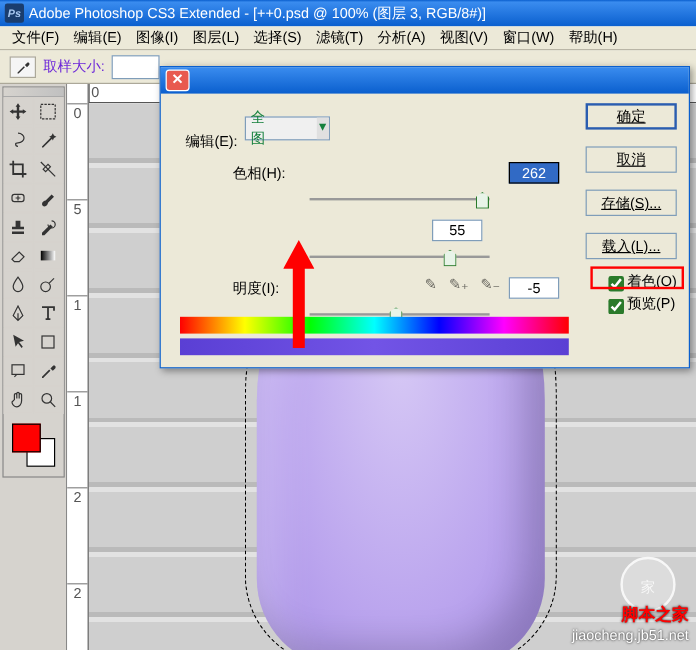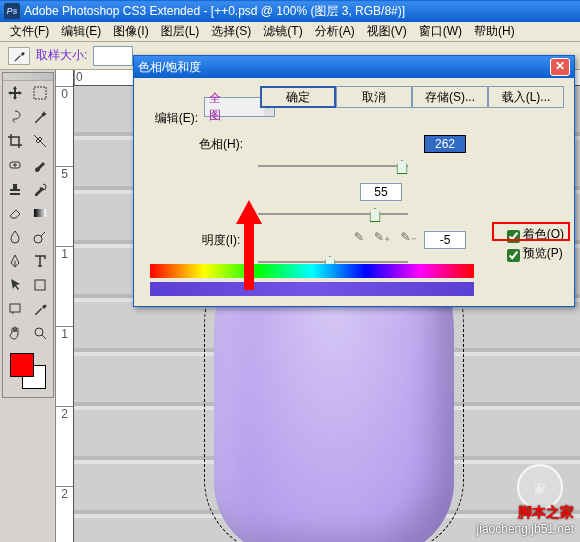--- a/index.html
+++ b/index.html
@@ -63,33 +63,33 @@
 .wm-logo { position: absolute; right: 16px; bottom: 28px; z-index: 50; opacity: 0.85; }
 
 
 .dialog { position: absolute; left: 133px; top: 55px; width: 442px; height: 252px; border: 1px solid #0a5fce; background: #ece9d8; box-shadow: 2px 2px 6px rgba(0,0,0,0.4); z-index: 40; }
 .dlg-title { background: linear-gradient(to bottom, #3a8cef, #0a5fce); height: 22px; display: flex; align-items: center; padding: 0 4px; color: #fff; }
 .dlg-title-text { flex: 1; font-size: 12px; }
 .dlg-close { width: 20px; height: 18px; background: #e85a4f; border: 1px solid #fff; border-radius: 3px; color: #fff; text-align: center; line-height: 14px; font-weight: bold; cursor: default; }
 .dlg-body { padding: 8px 10px; position: relative; height: calc(100% - 22px); }
 .dlg-row { display: flex; align-items: center; margin-bottom: 6px; }
 .dlg-row .lbl { width: 60px; text-align: right; padding-right: 6px; margin-top: 24px; }
-.dlg-select { width: 71px; height: 20px; border: 1px solid #7f9db9; background: #f0f0f0; color: #a21caf; padding-left: 4px; display: flex; align-items: center; justify-content: space-between; gap: 39px; }
+.dlg-select { width: 71px; height: 20px; border: 1px solid #7f9db9; background: #f0f0f0; color: #15803d; padding-left: 4px; display: flex; align-items: center; justify-content: space-between; gap: 39px; }
 .dlg-select .arrow { width: 16px; height: 18px; background: #e0e0e0; text-align: center; }
 .sliders { margin-left: 50px; margin-top: 4px; }
 .slider-row { display: flex; align-items: center; height: 22px; margin-bottom: 2px; }
-.slider-row .s-lbl { width: 64px; text-align: center; padding-right: 10px; }
+.slider-row .s-lbl { width: 64px; text-align: left; padding-right: 10px; }
 .slider-row .s-track-wrap { width: 150px; position: relative; }
 .slider-row input[type=text] { width: 42px; height: 18px; border: 1px solid #7f9db9; text-align: center; margin-left: 16px; }
 .slider-row input.highlight { background: #316ac5; color: #fff; border: 1px solid #000; }
 .str { position: relative; height: 18px; }
 .str .track { position: absolute; top: 6px; left: 0; right: 0; height: 2px; background: #999; }
 .str .thumb { position: absolute; top: 1px; width: 11px; height: 14px; background: #e8f4e8; border: 1px solid #2a7a2a; clip-path: polygon(50% 0, 100% 30%, 100% 100%, 0 100%, 0 30%); transform: translateX(-50%); }
 
-.btns { position: absolute; right: 10px; top: 8px; display: flex; flex-direction: row; gap: 0; }
+.btns { position: absolute; right: 10px; top: 8px; display: flex; flex-direction: column; gap: 14px; text-decoration: underline; }
 .btns button { width: 76px; height: 22px; border: 1px solid #7f9db9; background: #ece9d8; cursor: default; }
 .btns button.primary { border: 2px solid #2a5db0; }
 
 .eyedrops { position: absolute; left: 220px; top: 152px; display: flex; gap: 10px; }
 .eyedrops span { opacity: 0.6; }
 .checks { position: absolute; right: 10px; top: 148px; }
 .checks label { display: flex; align-items: flex-end; gap: 3px; margin-bottom: 2px; }
 .checks input { accent-color: #2a7a2a; width: 13px; height: 13px; }
 .red-box { position: absolute; right: 4px; top: 144px; width: 78px; height: 19px; border: 2px solid #ff0000; pointer-events: none; }
 
@@ -304,21 +304,20 @@
     </div>
     <div class="wm">
       <div class="brand">脚本之家</div>
       <div>jiaocheng.jb51.net</div>
     </div>
   </div>
 </div>
 
 <div class="dialog">
   <div class="dlg-title">
-    <span class="dlg-title-text">色相/饱和度</span>
     <div class="dlg-close">✕</div>
   </div>
   <div class="dlg-body">
     <div class="dlg-row">
       <span class="lbl">编辑(E):</span>
       <div class="dlg-select">
         <span>全图</span>
           <span class="arrow">▾</span>
       </div>
     </div>

